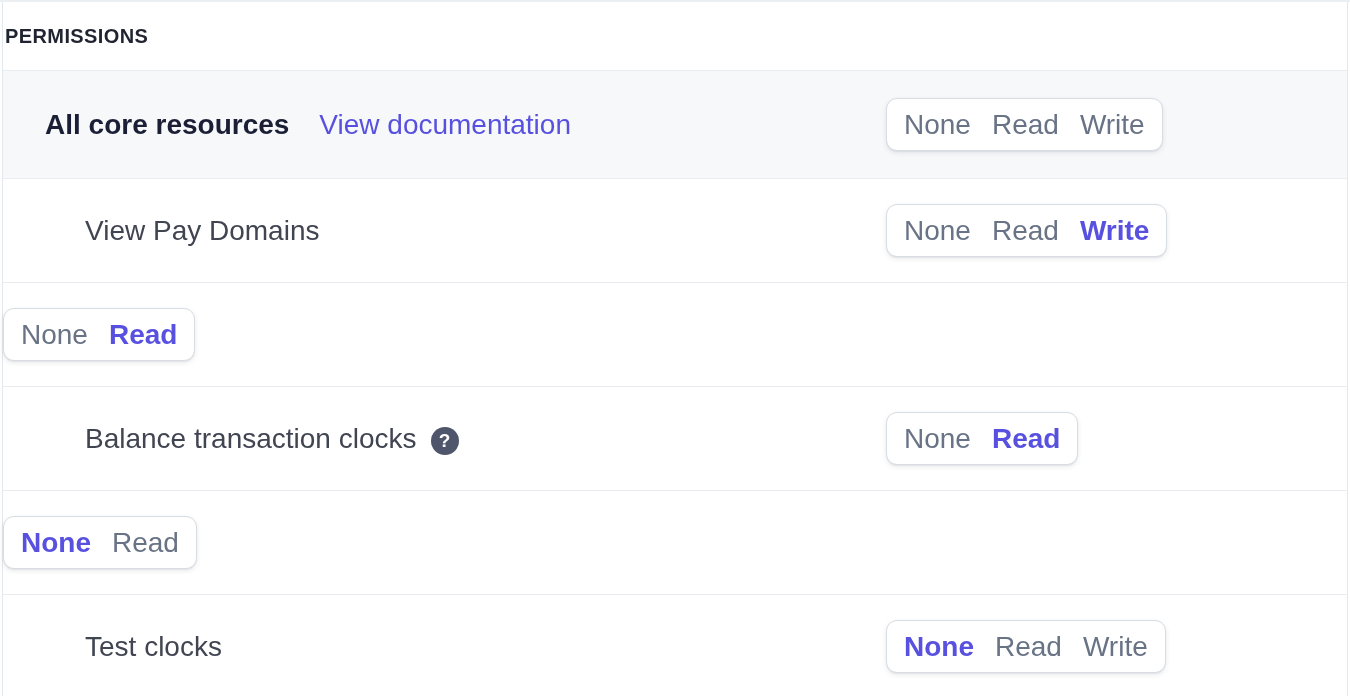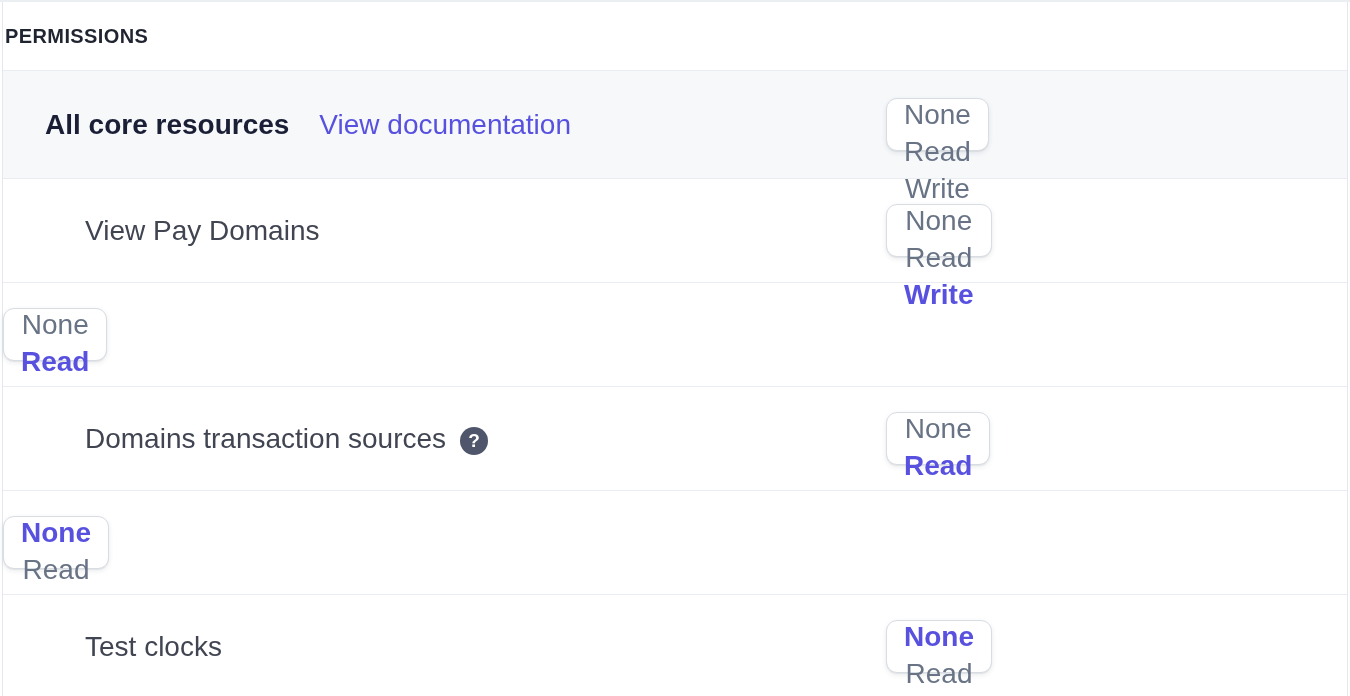--- a/index.html
+++ b/index.html
@@ -59,26 +59,25 @@
   .help-icon{
     margin-left:14px;width:28px;height:28px;border-radius:50%;
     background:var(--help-bg);color:#ffffff;
     display:inline-flex;align-items:center;justify-content:center;
     font-size:19px;font-weight:700;line-height:1;cursor:pointer;
     flex:0 0 auto;
   }
   .cell-perms{flex:1;display:flex;align-items:center;}
   .segmented{
     display:inline-flex;align-items:center;
-    height:53px;padding:0 17px;gap:5px;
+    height:53px;padding:0 17px;gap:21px;
     background:#ffffff;
     border:1px solid var(--pill-border);
     border-radius:11px;
     box-shadow:0 2px 5px rgba(60,66,87,0.10), 0 1px 1px rgba(0,0,0,0.06);
-    flex-direction:column;
   }
   .opt{
     font-size:28px;color:var(--option-gray);cursor:pointer;
     white-space:nowrap;
   }
   .opt.selected{color:var(--accent);font-weight:700;}
 </style>
 </head>
 <body>
 
@@ -117,21 +116,21 @@
       <div class="row">
         <div class="cell-perms">
           <div class="segmented">
             <span class="opt">None</span>
             <span class="opt selected">Read</span>
           </div>
         </div>
       </div>
       <div class="row">
         <div class="cell-resource">
-          <span class="resource-name">Domains transaction sources</span>
+          <span class="resource-name">Balance transaction clocks</span>
           <span class="help-icon">?</span>
         </div>
         <div class="cell-perms">
           <div class="segmented">
             <span class="opt">None</span>
             <span class="opt selected">Read</span>
           </div>
         </div>
       </div>
       <div class="row">

